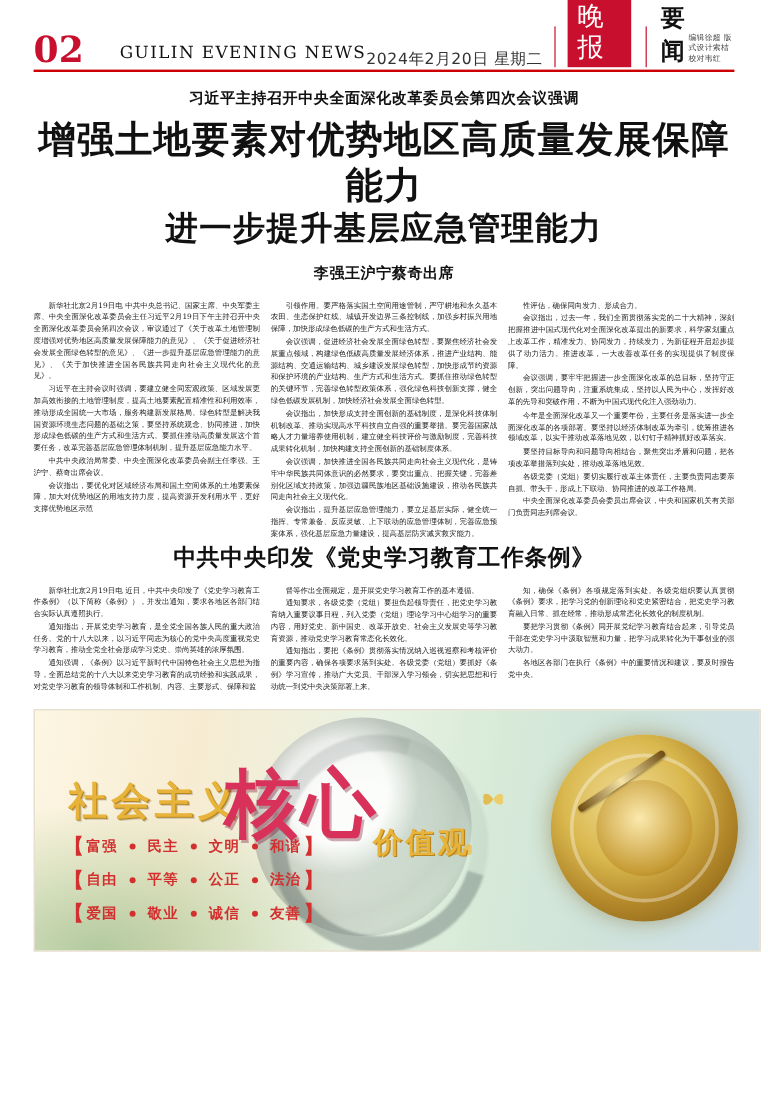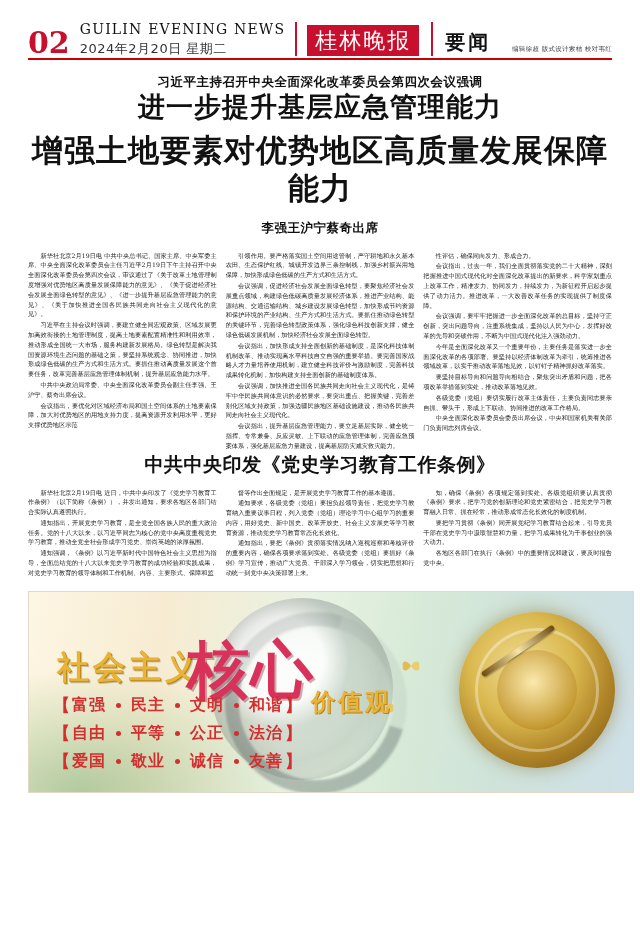--- a/index.html
+++ b/index.html
@@ -8,21 +8,21 @@
     background:#ffffff;
     font-family:"DejaVu Sans","Liberation Sans",sans-serif;
     overflow:hidden;
     position:relative;
   }
   .page{width:640px;height:900px;position:relative;box-sizing:border-box;padding:0 28px;}
 
   
   .masthead{display:flex;align-items:flex-end;height:50px;padding-top:8px;border-bottom:2px solid #c00;}
   .pageno{font-family:"DejaVu Serif","Liberation Serif",serif;font-size:30px;font-weight:bold;color:#c8102e;line-height:1;margin-right:10px;}
-  .mast-mid{display:flex;flex-direction:column;justify-content:flex-start;flex:0 0 auto;}
+  .mast-mid{display:flex;flex-direction:row;justify-content:flex-start;flex:0 0 auto;margin-left:20px;}
   .mast-en{font-family:"DejaVu Serif","Liberation Serif",serif;font-size:14px;letter-spacing:1.2px;color:#111;line-height:1.1;}
   .mast-date{font-size:13px;color:#333;margin-top:3px;letter-spacing:.5px;}
   .vline{width:2px;background:#c8102e;height:34px;margin:0 10px 2px 10px;}
   .logo{font-family:"DejaVu Serif","Liberation Serif",serif;font-size:22px;font-weight:normal;color:#fff;background:#c8102e;padding:3px 8px;line-height:1.15;letter-spacing:2px;margin-bottom:2px;}
   .vline2{width:2px;background:#c8102e;height:34px;margin:0 12px 2px 12px;}
   .section{font-family:"DejaVu Serif","Liberation Serif",serif;font-size:20px;font-weight:bold;color:#111;letter-spacing:3px;margin-bottom:2px;}
   .mast-right{margin-left:auto;font-size:6.5px;color:#444;letter-spacing:.3px;margin-bottom:4px;margin-top:16px;}
 
   
   .shoulder{text-align:center;font-family:"DejaVu Serif","Liberation Serif",serif;font-size:12.5px;color:#111;margin-top:14px;letter-spacing:.5px;font-weight:bold;}
@@ -71,21 +71,21 @@
      text-shadow:1px 1px 0 #b8861c, 2px 2px 0 rgba(0,0,0,.18);margin-top:32px;}
   .poster-core{position:absolute;left:158px;top:36px;font-family:Liberation Serif, serif;
      font-size:62px;font-weight:bold;color:#d8325a;letter-spacing:2px;
      text-shadow:2px 2px 0 rgba(120,15,45,.35);}
   .poster-t2{position:absolute;left:282px;top:94px;font-family:Liberation Mono, monospace;
      font-size:24px;font-weight:bold;color:#e8b33a;letter-spacing:3px;
      text-shadow:1px 1px 0 #b8861c;}
   .slogans{position:absolute;left:24px;bottom:14px;}
   .slogan-row{display:flex;align-items:center;margin-bottom:5px;}
   .brk{color:#d32f2f;font-family:"DejaVu Serif","Liberation Serif",serif;font-size:17px;font-weight:bold;}
-  .sl{font-family:"DejaVu Serif","Liberation Serif",serif;font-size:16px;font-weight:bold;color:#d32f2f;letter-spacing:1px;padding:0 2px;}
+  .sl{font-family:"DejaVu Serif","Liberation Serif",serif;font-size:12px;font-weight:bold;color:#d32f2f;letter-spacing:1px;padding:0 2px;}
   .dot{width:5px;height:5px;border-radius:50%;background:#d32f2f;margin:0 8px;}
 </style>
 </head>
 <body>
 
 <div class="page">
 
   <div class="masthead">
     <div class="pageno">02</div>
     <div class="mast-mid">
@@ -93,22 +93,22 @@
       <div class="mast-date">2024年2月20日 星期二</div>
     </div>
     <div class="vline"></div>
     <div class="logo">桂林晚报</div>
     <div class="vline2"></div>
     <div class="section">要闻</div>
     <div class="mast-right">编辑徐超 版式设计索桔 校对韦红</div>
   </div>
 
   <div class="shoulder">习近平主持召开中央全面深化改革委员会第四次会议强调</div>
+  <div class="headline h1">增强土地要素对优势地区高质量发展保障能力</div>
   <div class="headline h2">进一步提升基层应急管理能力</div>
-  <div class="headline h1">增强土地要素对优势地区高质量发展保障能力</div>
   <div class="byline">李强王沪宁蔡奇出席</div>
 
   <div class="cols">
     <div class="col">
       <p>新华社北京2月19日电 中共中央总书记、国家主席、中央军委主席、中央全面深化改革委员会主任习近平2月19日下午主持召开中央全面深化改革委员会第四次会议，审议通过了《关于改革土地管理制度增强对优势地区高质量发展保障能力的意见》、《关于促进经济社会发展全面绿色转型的意见》、《进一步提升基层应急管理能力的意见》、《关于加快推进全国各民族共同走向社会主义现代化的意见》。</p>
       <p>习近平在主持会议时强调，要建立健全同宏观政策、区域发展更加高效衔接的土地管理制度，提高土地要素配置精准性和利用效率，推动形成全国统一大市场，服务构建新发展格局。绿色转型是解决我国资源环境生态问题的基础之策，要坚持系统观念、协同推进，加快形成绿色低碳的生产方式和生活方式。要抓住推动高质量发展这个首要任务，改革完善基层应急管理体制机制，提升基层应急能力水平。</p>
       <p>中共中央政治局常委、中央全面深化改革委员会副主任李强、王沪宁、蔡奇出席会议。</p>
       <p>会议指出，要优化对区域经济布局和国土空间体系的土地要素保障，加大对优势地区的用地支持力度，提高资源开发利用水平，更好支撑优势地区示范</p>
     </div>
     <div class="col">

